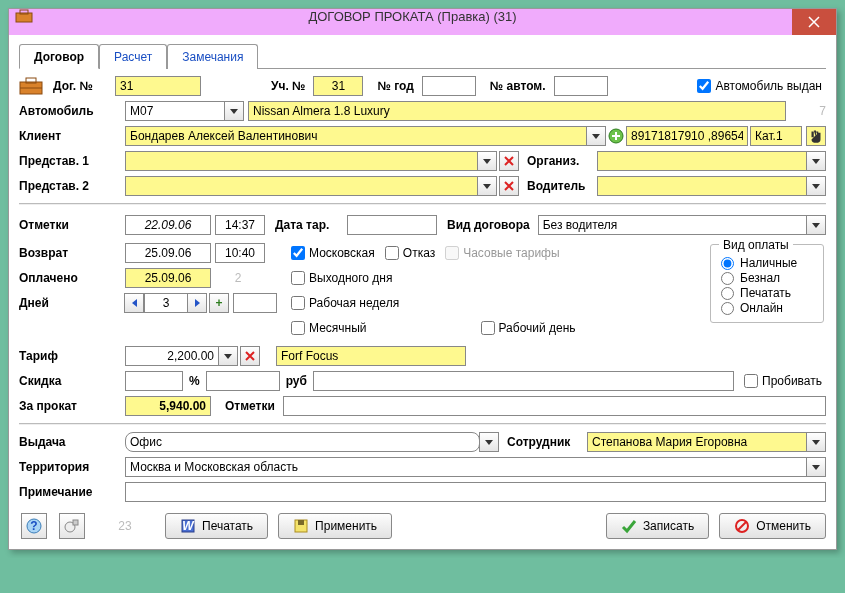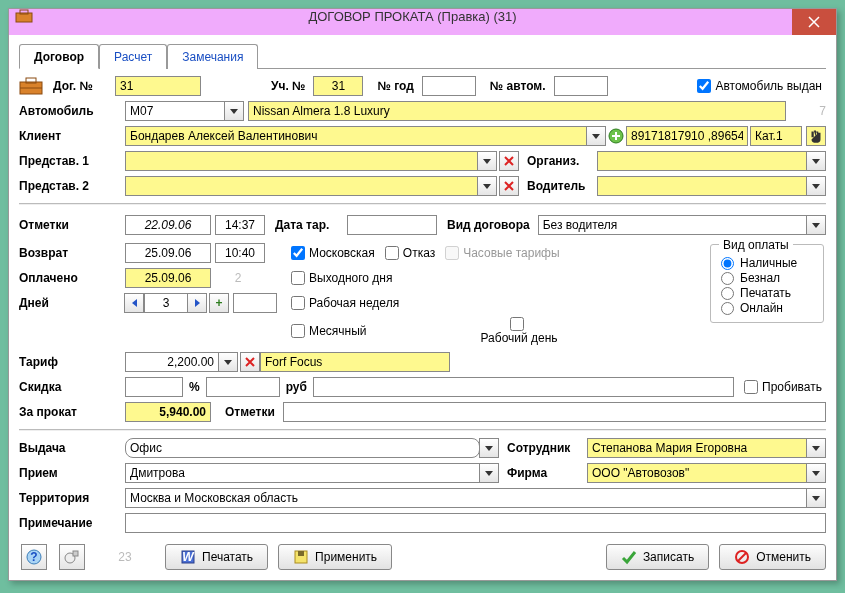--- a/index.html
+++ b/index.html
@@ -243,21 +243,21 @@
                 <label class="checkbox">
                   <input type="checkbox" style="">
                   <span>Рабочая неделя</span>
                 </label>
               </div>
             <div class="row">
               <label class="checkbox">
                   <input type="checkbox" style="">
                   <span>Месячный</span>
                 </label>
-              <label class="checkbox" style="margin-left:110px;flex-direction:column;">
+              <label class="checkbox" style="margin-left:110px;">
                   <input type="checkbox" style="">
                   <span>Рабочий день</span>
                 </label>
             </div>
           </div>
 
           <div style="margin-left:auto; width:118px;">
             <fieldset class="radio-group" style="margin-top:5px;">
               <span class="grp-title bold">Вид оплаты</span>
               <div style="margin-top:-8px;">
@@ -288,21 +288,21 @@
       <span class="label bold lbl-col">Тариф</span>
       <input type="text" class="right-text" style="width: 94px;" value="2,200.00">
       <div class="dropdown-btn">
           <div class="chev-down"></div>
         </div>
       <div class="small-btn standalone x-icon">
           <svg width="10" height="10">
             <path d="M1 1 L9 9 M9 1 L1 9" stroke-width="2"></path>
           </svg>
         </div>
-      <input type="text" class="yellow" style="width: 190px; margin-left: 0;" value="Forf Focus">
+      <input type="text" class="yellow" style="width: 190px; margin-left: 16px;" value="Forf Focus">
     </div>
 
     <div class="row">
       <span class="label bold lbl-col">Скидка</span>
       <input type="text" style="width: 58px;">
       <span class="label bold" style="margin:0 6px;">%</span>
       <input type="text" style="width: 74px;">
       <span class="label bold" style="margin:0 6px;">руб</span>
       <input type="text" style="flex: 1 1 0%;">
       <label class="checkbox" style="margin-left:10px;">
@@ -326,32 +326,20 @@
       <div class="dropdown-btn">
           <div class="chev-down"></div>
         </div>
       <span class="label bold" style="margin-left:8px; width:76px;">Сотрудник</span>
       <input type="text" class="yellow" style="width: 220px;" value="Степанова Мария Егоровна">
       <div class="dropdown-btn">
           <div class="chev-down"></div>
         </div>
     </div>
 
-    <div class="row">
-      <span class="label bold lbl-col">Прием</span>
-      <input type="text" style="flex: 1 1 0%;" value="Дмитрова">
-      <div class="dropdown-btn">
-          <div class="chev-down"></div>
-        </div>
-      <span class="label bold" style="margin-left:8px; width:76px;">Фирма</span>
-      <input type="text" class="yellow" style="width: 220px;" value="ООО &quot;Автовозов&quot;">
-      <div class="dropdown-btn">
-          <div class="chev-down"></div>
-        </div>
-    </div>
 
     <div class="row">
       <span class="label bold lbl-col">Территория</span>
       <input type="text" style="flex: 1 1 0%;" value="Москва и Московская область">
       <div class="dropdown-btn">
           <div class="chev-down"></div>
         </div>
     </div>
 
     <div class="row">

